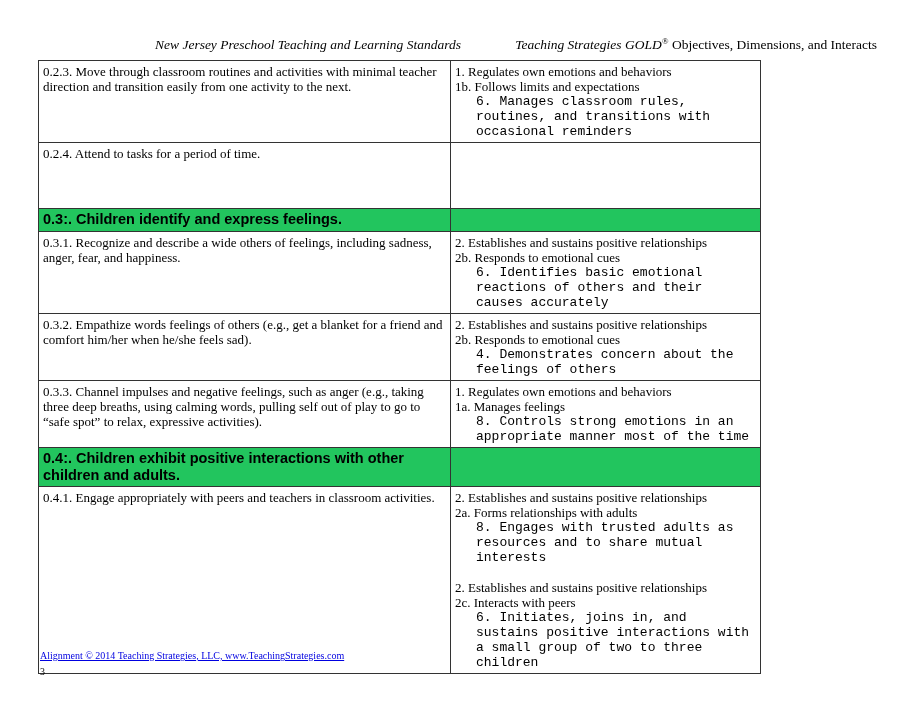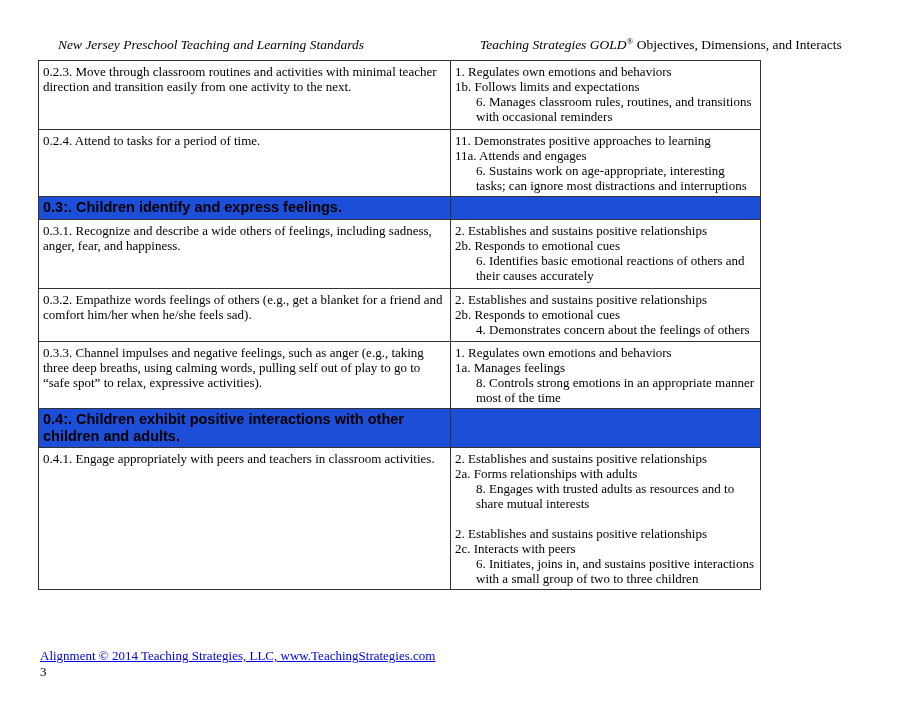--- a/index.html
+++ b/index.html
@@ -3,53 +3,53 @@
 <meta charset="utf-8">
 <style>
   * { margin:0; padding:0; box-sizing:border-box; }
   html,body { background:#e8e8e8; }
   .sheet {
     position:relative; width:909px; height:703px; background:#ffffff;
     font-family:"Liberation Serif", serif; color:#000; overflow:hidden;
   }
   
   .col-headers {
-    position:absolute; left:54px; top:37px; width:829px; display:flex;
-    font-size:13.5px; line-height:16px;
+    position:absolute; left:48px; top:37px; width:829px; display:flex;
+    font-size:13.5px; line-height:16px;text-align:right;
   }
   .col-headers .lh { width:413px; padding-left:4px; }
   .col-headers .rh { flex:1; padding-left:13px; }
   .ital { font-style:italic; }
   .sup { font-size:9px; vertical-align:super; line-height:0; }
 
   
   .gtable {
     position:absolute; left:38px; top:60px; width:723px;
     border:1px solid #333; font-size:13px; line-height:15px;
   }
   .trow { display:flex; border-bottom:1px solid #333; }
   .trow:last-child { border-bottom:none;justify-content:space-between; }
   .cell { padding:3px 5px 3px 4px; }
   .cell.left  { width:412px; border-right:1px solid #333; }
   .cell.right { flex:1; }
-  .indent { margin-left:21px; }
+  .indent { margin-left:21px;font-family:Liberation Mono, monospace; }
   .group + .group { margin-top:15px; }
 
   
-  .trow.section .cell { background:#1d4ed8; padding-top:2px; padding-bottom:2px; }
+  .trow.section .cell { background:#22c55e; padding-top:2px; padding-bottom:2px; }
   .section-label {
     font-family:"Liberation Sans", sans-serif; font-weight:bold;
     font-size:14.5px; line-height:17px; color:#000;
   }
 
   
   .footer {
     position:absolute; left:40px; right:45px; top:648px;
     display:flex; justify-content:space-between; align-items:flex-start;
-    font-size:13px; line-height:16px;flex-direction:column;
+    font-size:10px; line-height:16px;flex-direction:column;
   }
   .footer a { color:#0000e0; text-decoration:underline; cursor:pointer; }
   .pagenum { color:#000; }
 </style>
 </head>
 <body>
 
 <div class="sheet">
 
   <div class="col-headers">
@@ -70,27 +70,20 @@
           <div>1. Regulates own emotions and behaviors</div>
           <div>1b. Follows limits and expectations</div>
           <div class="indent">6. Manages classroom rules, routines, and transitions with occasional reminders</div>
         </div>
       </div>
     </div>
 
     <div class="trow" style="min-height:66px">
       <div class="cell left">
         <div>0.2.4. Attend to tasks for a period of time.</div>
-      </div>
-      <div class="cell right">
-        <div class="group">
-          <div>11. Demonstrates positive approaches to learning</div>
-          <div>11a. Attends and engages</div>
-          <div class="indent">6. Sustains work on age-appropriate, interesting tasks; can ignore most distractions and interruptions</div>
-        </div>
       </div>
     </div>
 
     <div class="trow section" style="min-height:23px">
       <div class="cell left">
         <div class="section-label">0.3:. Children identify and express feelings.</div>
       </div>
       <div class="cell right"></div>
     </div>
 

